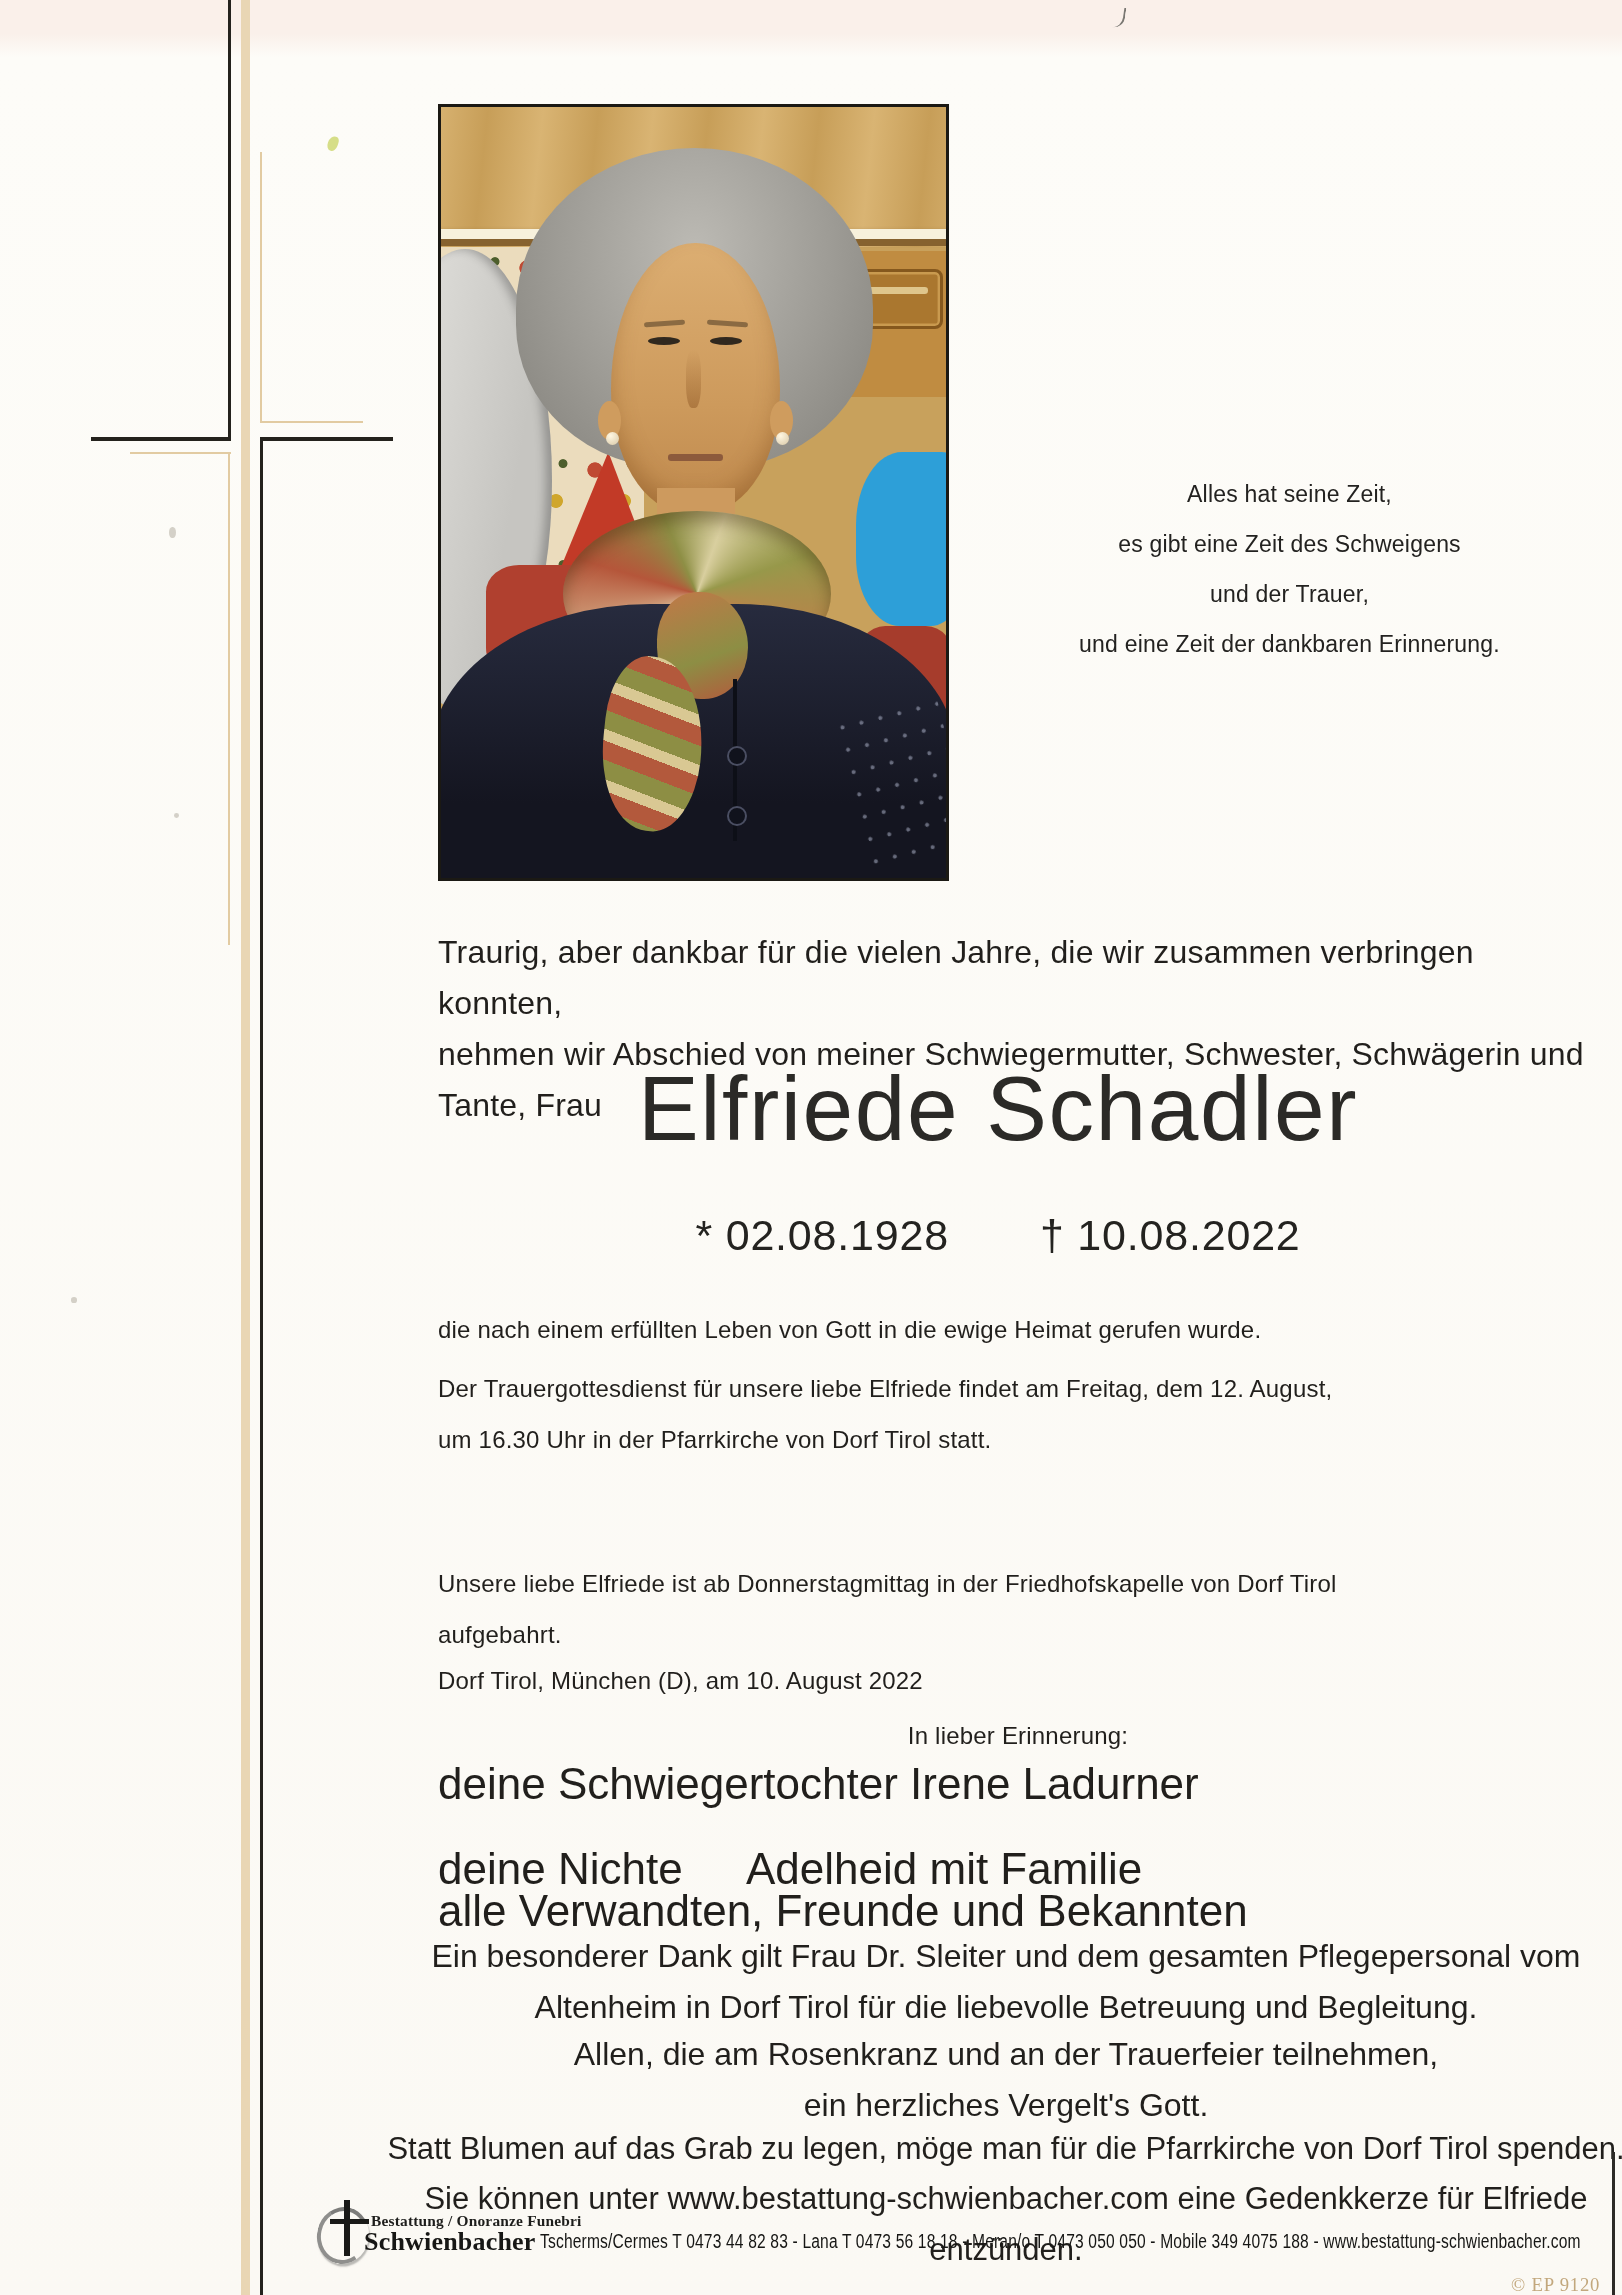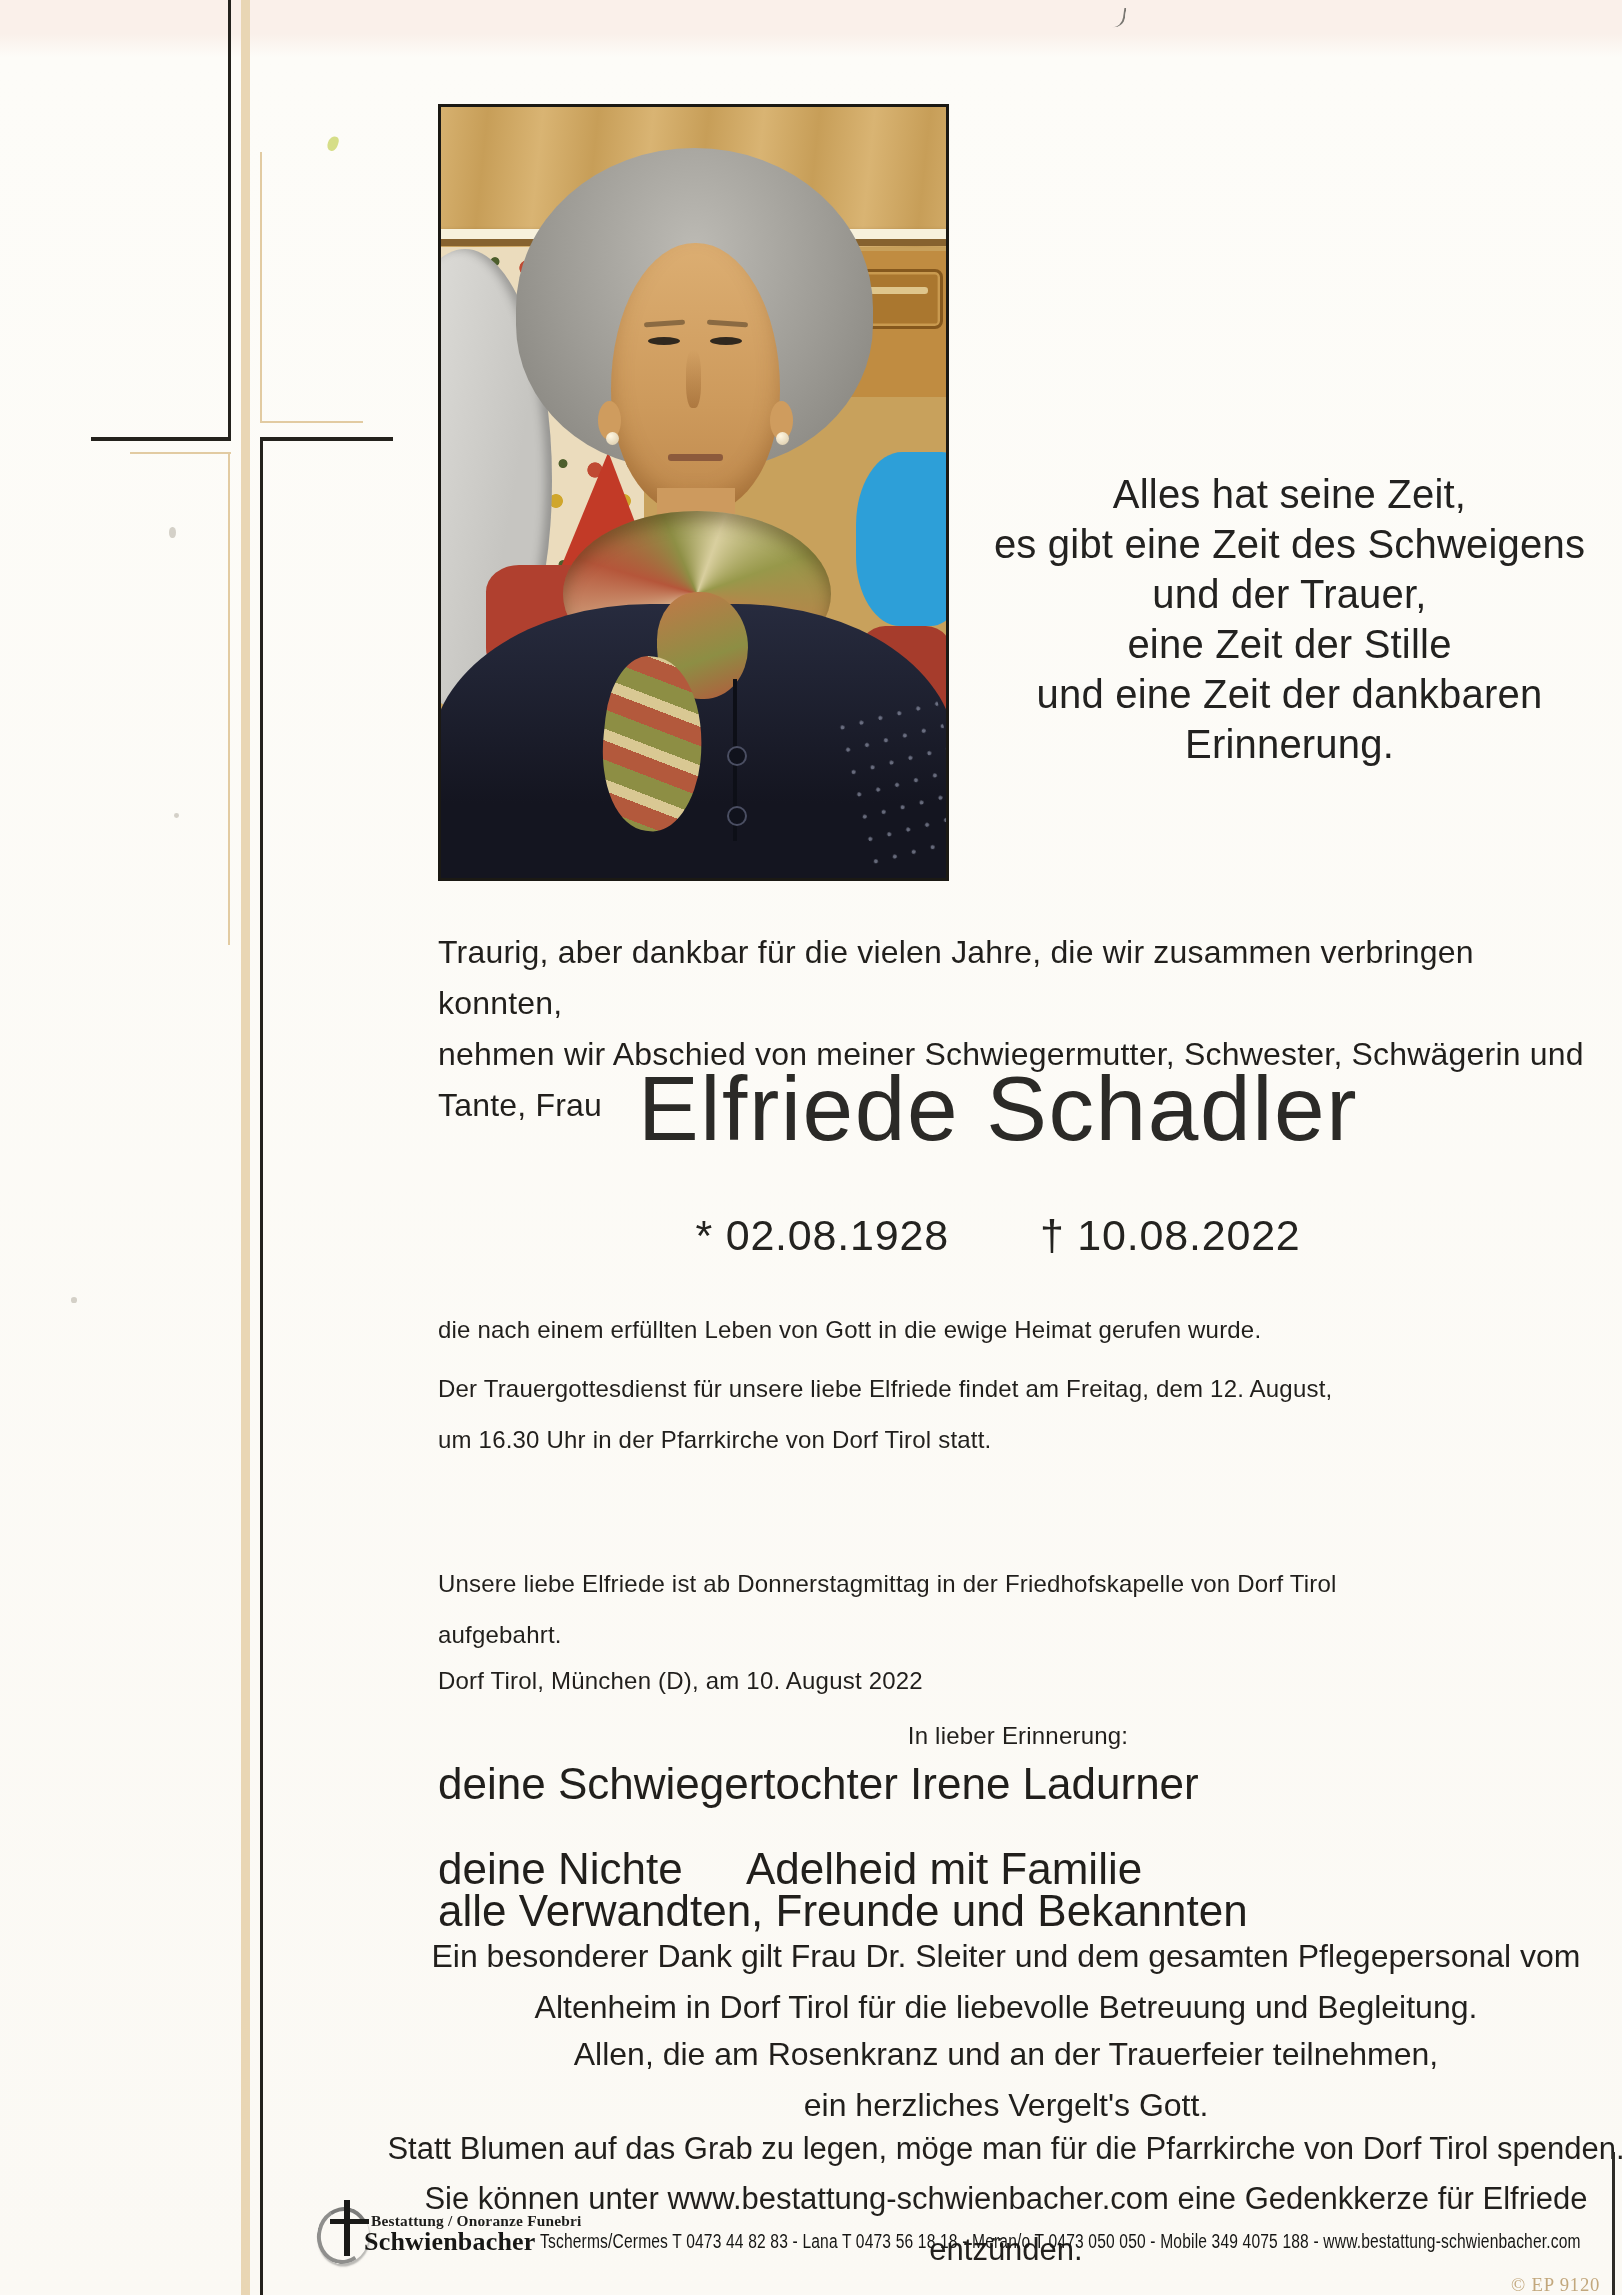--- a/index.html
+++ b/index.html
@@ -65,21 +65,21 @@
       background:linear-gradient(160deg,#c27848,#8d8e44 60%,#b3593c);}
   .ph-tail{left:162px; top:550px; width:99px; height:174px; transform:rotate(6deg);
       border-radius:40% 60% 45% 55%;
       background:repeating-linear-gradient(15deg,#8d8e44 0 18px,#b3593c 18px 36px,#d9c893 36px 47px);}
   .ph-placket{left:292px; top:572px; width:4px; height:162px; background:#0d0f17;}
   .ph-btn{left:286px; width:16px; height:16px; border-radius:50%; background:#10121c; border:2.4px solid #4a4e62;}
   .ph-sparkle{left:410px; top:600px; width:105px; height:150px; opacity:.55; transform:rotate(-14deg);
       background:radial-gradient(circle 1.6px at 6.5px 7.3px, #aab0c6 0 1.6px, rgba(0,0,0,0) 2.4px); background-size:19.5px 23px;}
   
   .poem{left:957px; top:469px; width:665px; text-align:center;
-        font-size:40px; line-height:50px; letter-spacing:0.2px; color:#232220;}
+        font-size:23px; line-height:50px; letter-spacing:0.2px; color:#232220;}
   .intro{left:438px; top:927px; width:1152px; font-size:32px; line-height:51px; letter-spacing:0.2px;}
   .name{left:373px; top:1052px; width:1250px; text-align:center;
         font-size:91px; font-weight:300; letter-spacing:1.6px; line-height:1.25; color:#2b2a27;}
   .dates{left:373px; top:1211px; width:1250px; display:flex; justify-content:center; gap:91px;
          font-size:43px; letter-spacing:0.8px; color:#242320;}
   .para{left:438px; width:1160px; font-size:24px; line-height:51px; letter-spacing:0.2px;}
   .centerpara{left:373px; width:1266px; text-align:center; font-size:32px; line-height:51px;}
   .mem-row{position:absolute; left:438px; width:1160px; font-size:44px; white-space:nowrap;}
   .mem-col2{position:absolute; left:308px; top:0;}
   .smallline{font-size:31px;}
@@ -152,21 +152,20 @@
     <div class="ph-placket"></div>
     <div class="ph-btn" style="top:639px;"></div>
     <div class="ph-btn" style="top:699px;"></div>
     <div class="ph-sparkle"></div>
   </div>
 
   <div class="abs poem">
     <div>Alles hat seine Zeit,</div>
     <div>es gibt eine Zeit des Schweigens</div>
     <div>und der Trauer,</div>
-    <div>eine Zeit der Stille</div>
     <div>und eine Zeit der dankbaren Erinnerung.</div>
   </div>
 
   <div class="abs intro">
     <div>Traurig, aber dankbar für die vielen Jahre, die wir zusammen verbringen konnten,</div>
     <div>nehmen wir Abschied von meiner Schwiegermutter, Schwester, Schwägerin und</div>
     <div>Tante, Frau</div>
   </div>
 
   <div class="abs name">Elfriede Schadler</div>

